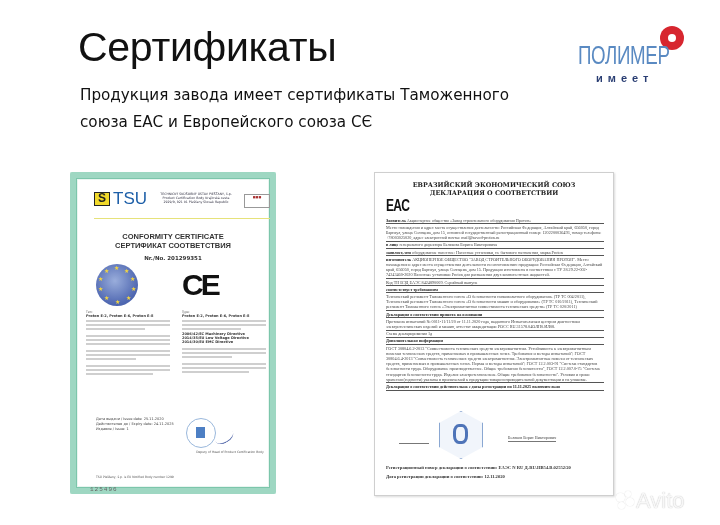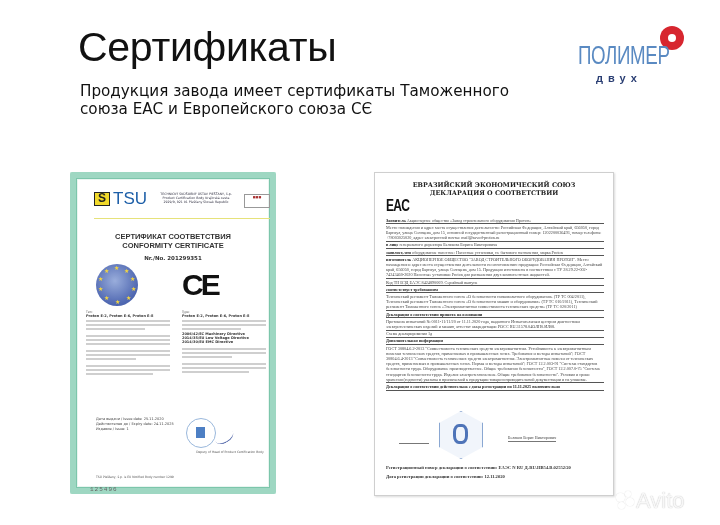--- a/index.html
+++ b/index.html
@@ -1,18 +1,18 @@
 <!DOCTYPE html>
 <html><head>
 <meta charset="utf-8">
 <style>
   html,body{margin:0;padding:0;}
   body{width:720px;height:525px;background:#ffffff;position:relative;overflow:hidden;font-family:"DejaVu Sans","Liberation Sans",sans-serif;}
   .title{position:absolute;left:78px;top:24px;font-size:41px;color:#111;letter-spacing:-0.3px;font-family:Liberation Sans, sans-serif;}
-  .subtitle{position:absolute;left:80px;top:82px;width:470px;font-size:15.2px;line-height:18px;color:#111;font-family:"DejaVu Sans",sans-serif;}
+  .subtitle{position:absolute;left:80px;top:82px;width:470px;font-size:15.2px;line-height:27px;color:#111;font-family:"DejaVu Sans",sans-serif;}
   .logo{position:absolute;left:576px;top:26px;width:120px;height:60px;}
   .logo .ring{position:absolute;left:84px;top:0;width:24px;height:24px;border-radius:50%;background:#d7262f;}
   .logo .ring::after{content:"";position:absolute;left:8px;top:8px;width:8px;height:8px;border-radius:50%;background:#fff;}
   .logo .word{position:absolute;left:2px;top:14px;font-family:"Liberation Sans",sans-serif;font-size:26px;color:#5a8ac2;letter-spacing:-0.5px;transform:scaleX(0.72);transform-origin:left top;font-weight:300;}
   .logo .sub{position:absolute;left:20px;top:46px;font-family:"Liberation Sans",sans-serif;font-size:11px;color:#2a3e73;letter-spacing:5px;font-weight:bold;}
 
   
   .tsu{position:absolute;left:70px;top:172px;width:206px;height:322px;background:#e8f5f0;}
   .tsu .frame{position:absolute;left:0;top:0;right:0;bottom:0;border:6px solid #9ed7c2;box-sizing:border-box;border-radius:2px;box-shadow:inset 0 0 0 1px #7cc6ab;}
   .tsu .paper{position:absolute;left:8px;top:8px;right:8px;bottom:8px;background:#fff;}
@@ -57,35 +57,35 @@
 </style>
 </head>
 <body>
 
 <div class="title">Сертификаты</div>
 <div class="subtitle">Продукция завода имеет сертификаты Таможенного союза ЕАС и Европейского союза СЄ</div>
 
 <div class="logo">
   <div class="ring"></div>
   <div class="word">ПОЛИМЕР</div>
-  <div class="sub">двух</div>
+  <div class="sub">имеет</div>
 </div>
 
 <div class="tsu">
   <div class="frame"></div>
   <div class="paper">
     <div class="hdr">
       <div class="logobox"></div>
       <div class="tsutxt">TSU</div>
       <div class="addr">TECHNICKÝ SKÚŠOBNÝ ÚSTAV PIEŠŤANY, š.p. Product Certification Body Krajinská cesta 2929/9, 921 01 Piešťany Slovak Republic</div>
       <div class="badge">■■■</div>
     </div>
     <div class="c1">
+      <div>CONFORMITY CERTIFICATE</div>
       <div>СЕРТИФИКАТ СООТВЕТСТВИЯ</div>
-      <div>CONFORMITY CERTIFICATE</div>
     </div>
     <div class="no">Nr./No. 201299351</div>
     <div class="eu">
       <span style="left:18px;top:1px">★</span>
         <span style="left:28px;top:4px">★</span>
         <span style="left:34px;top:12px">★</span>
       <span style="left:35px;top:22px">★</span>
         <span style="left:30px;top:31px">★</span>
         <span style="left:19px;top:35px">★</span>
       <span style="left:8px;top:31px">★</span>

